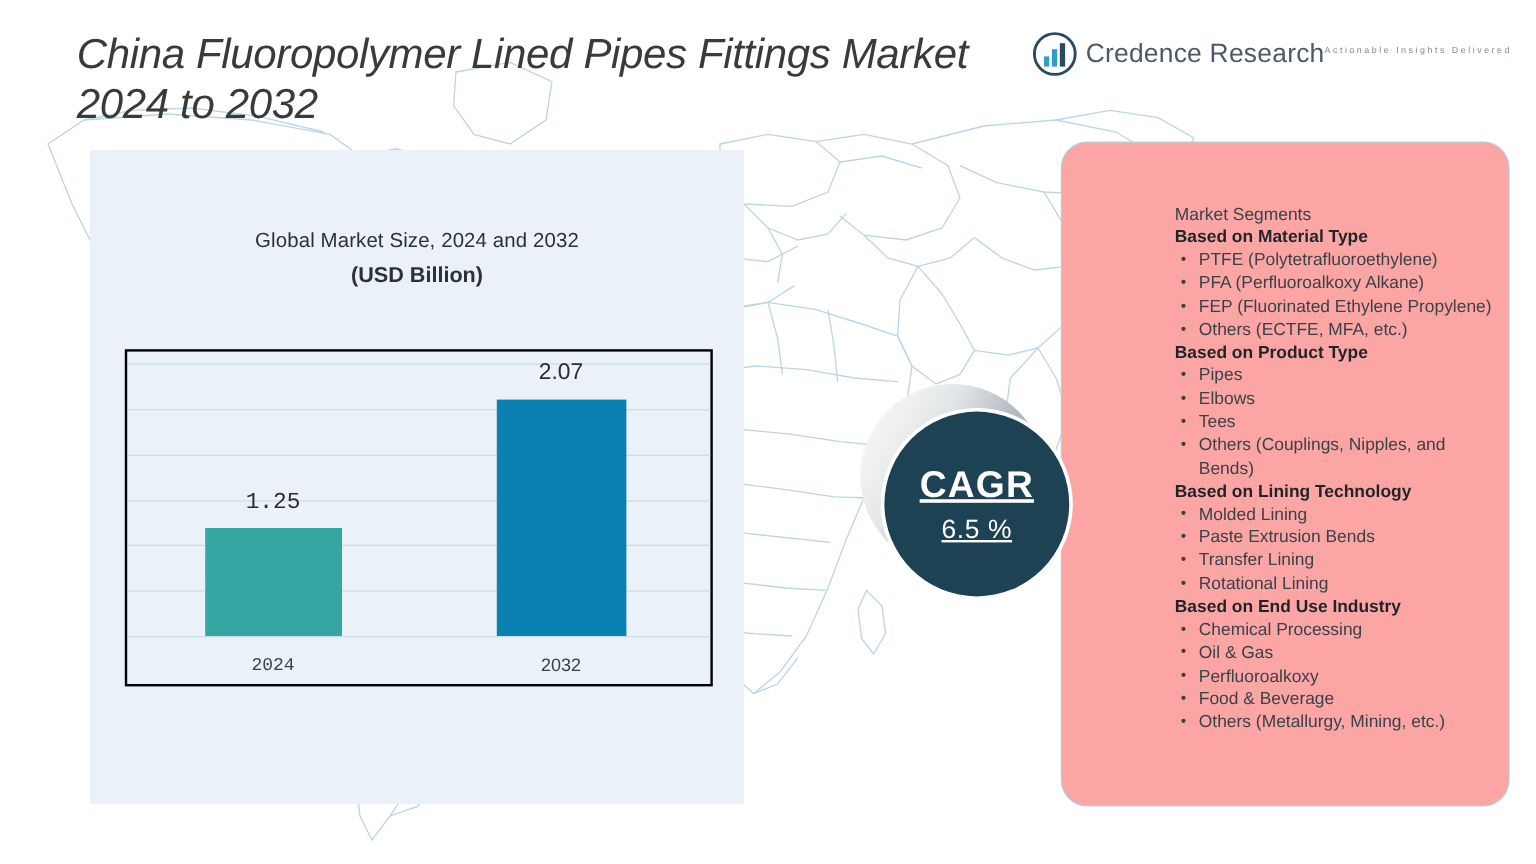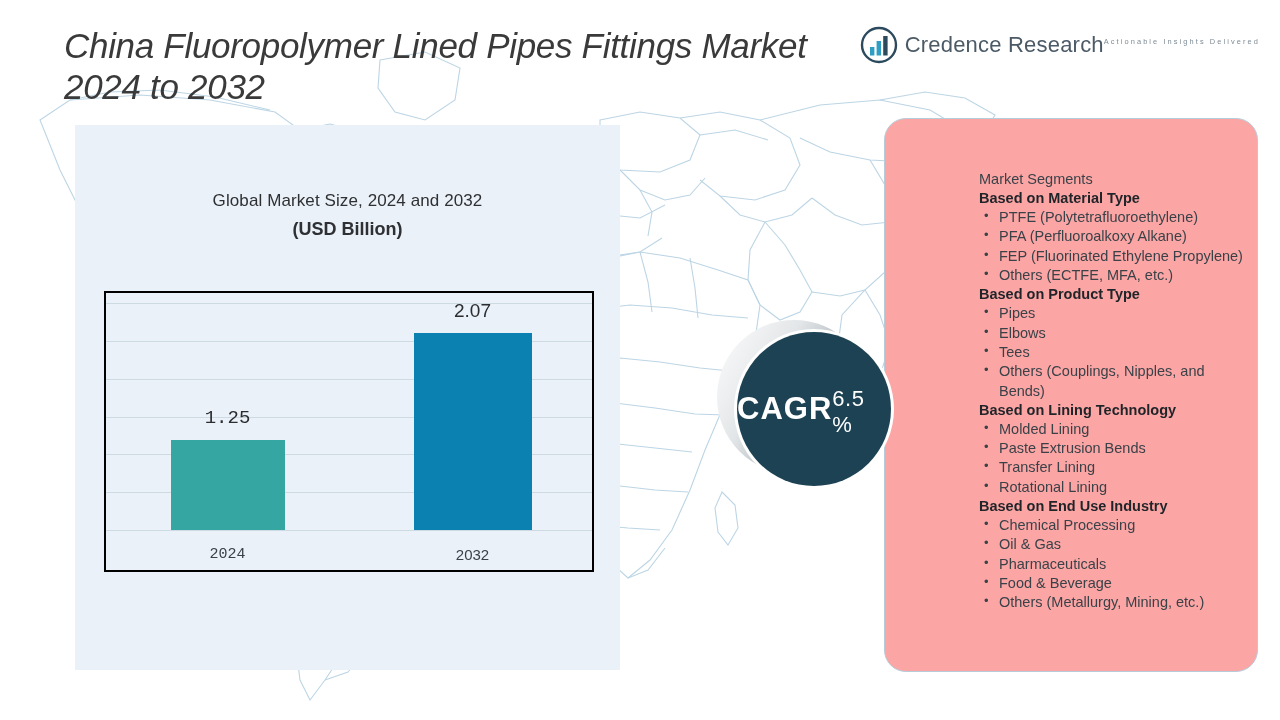--- a/index.html
+++ b/index.html
@@ -94,27 +94,28 @@
   #cagr-badge {
     position:absolute; left:737px; top:332px;
     width:154px; height:154px; z-index:5;
   }
   #cagr-shadow {
     position:absolute; left:-20px; top:-12px;
     width:154px; height:154px; border-radius:50%;
     background:linear-gradient(120deg,#fdfdfd 0%,#e3e6e8 35%,#9aa5ad 70%,#6d7880 100%);
   }
   #cagr-circle {
-    position:absolute; left:0; top:0;
+    position:absolute; left:0; top:11px;
     width:154px; height:154px; border-radius:50%;
     background:#1d4254;
-    display:flex; flex-direction:row;
+    display:flex; flex-direction:column;
     align-items:center; justify-content:center;
     color:#ffffff;
     box-shadow:0 0 0 3px #ffffff;
+    text-decoration:underline;
   }
   #cagr-label { font-size:31px; font-weight:bold; letter-spacing:1px; }
   #cagr-value { font-size:22px; margin-top:6px; letter-spacing:0.5px; }
 
   
   #segments-panel {
     position:absolute;
     left:884px; top:118px;
     width:374px; height:554px;
     background:#fca5a5;
@@ -254,21 +255,21 @@
       <div class="gridline" style="top: 85.6667px;"></div>
       <div class="gridline" style="top: 123.5px;"></div>
       <div class="gridline" style="top: 161.333px;"></div>
       <div class="gridline" style="top: 199.167px;"></div>
       <div class="gridline" style="top: 237px;"></div>
       <div class="bar" style="left: 64.5px; width: 114px; height: 90px; font-family: Liberation Mono, monospace;">
         <div class="bar-rect" style="background: rgb(54, 166, 162);"></div>
         <div class="bar-value">1.25</div>
         <div class="bar-cat">2024</div>
       </div>
-      <div class="bar" style="left: 307.5px; width: 118px; height: 197.1px;">
+      <div class="bar" style="left: 307.5px; width: 108px; height: 197.1px;">
         <div class="bar-rect" style="background: rgb(10, 129, 176);"></div>
         <div class="bar-value">2.07</div>
         <div class="bar-cat">2032</div>
       </div>
     </div>
 </div>
 
 <div id="cagr-badge">
   <div id="cagr-shadow"></div>
   <div id="cagr-circle">
@@ -292,17 +293,17 @@
       <div class="seg-item">Tees</div>
       <div class="seg-item">Others (Couplings, Nipples, and Bends)</div>
       <div class="seg-group-title">Based on Lining Technology</div>
       <div class="seg-item">Molded Lining</div>
       <div class="seg-item">Paste Extrusion Bends</div>
       <div class="seg-item">Transfer Lining</div>
       <div class="seg-item">Rotational Lining</div>
       <div class="seg-group-title">Based on End Use Industry</div>
       <div class="seg-item">Chemical Processing</div>
       <div class="seg-item">Oil &amp; Gas</div>
-      <div class="seg-item">Pharmaceuticals</div>
+      <div class="seg-item">Perfluoroalkoxy</div>
       <div class="seg-item">Food &amp; Beverage</div>
       <div class="seg-item">Others (Metallurgy, Mining, etc.)</div>
     </div>
 </div>
 
 </body></html>

